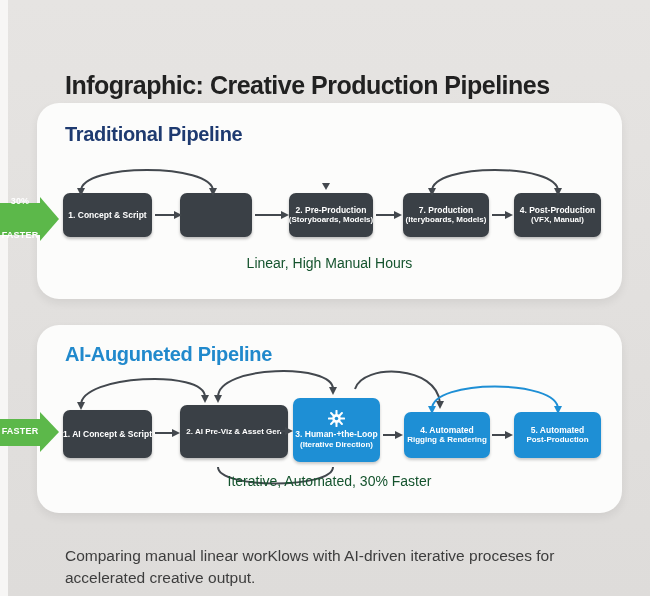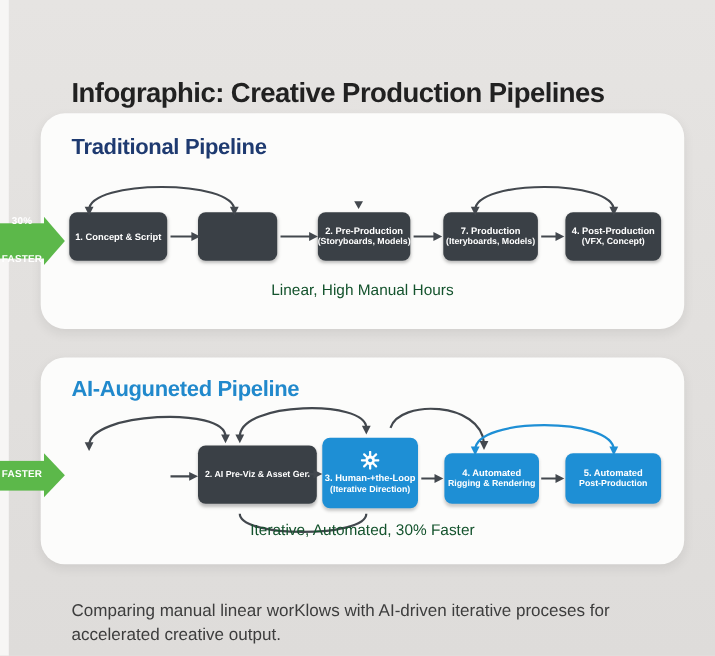--- a/index.html
+++ b/index.html
@@ -106,21 +106,21 @@
     <div class="flow-box dark t-b3">
       <span class="l1">2. Pre-Production</span>
       <span class="l2">(Storyboards, Models)</span>
     </div>
     <div class="flow-box dark t-b4">
       <span class="l1">7. Production</span>
       <span class="l2">(Iteryboards, Models)</span>
     </div>
     <div class="flow-box dark t-b5">
       <span class="l1">4. Post-Production</span>
-      <span class="l2">(VFX, Concept)</span>
+      <span class="l2">(VFX, Manual)</span>
     </div>
 
     <svg class="flow-svg" width="585" height="196" viewBox="0 0 585 196">
       <g stroke="#43484e" stroke-width="2" fill="none">
         <path d="M 44 88 C 44 60, 176 60, 176 88"></path>
         <path d="M 395 88 C 395 60, 521 60, 521 88"></path>
         <line x1="118" y1="112" x2="138" y2="112"></line>
         <line x1="218" y1="112" x2="245" y2="112"></line>
         <line x1="339" y1="112" x2="358" y2="112"></line>
         <line x1="455" y1="112" x2="469" y2="112"></line>
@@ -137,20 +137,23 @@
         <polygon points="468,108 468,116 476,112"></polygon>
       </g>
     </svg>
 
     <div class="row-caption">Linear, High Manual Hours</div>
   </section>
 
   <section class="card ai">
     <h2 class="card-heading">AI-Auguneted Pipeline</h2>
 
+    <div class="flow-box dark a-b1">
+      <span class="l1">1. AI Concept &amp; Script</span>
+    </div>
     <div class="flow-box dark small-font a-b2">
       <span class="l1">2. AI Pre-Viz &amp; Asset Gen</span>
     </div>
     <div class="flow-box blue a-b3">
       <svg class="gear" viewBox="0 0 20 20">
         <g stroke="#ffffff" stroke-width="2.4" stroke-linecap="round">
           <line x1="15.5" y1="10" x2="19" y2="10"></line>
           <line x1="4.5" y1="10" x2="1" y2="10"></line>
           <line x1="10" y1="15.5" x2="10" y2="19"></line>
           <line x1="10" y1="4.5" x2="10" y2="1"></line>

